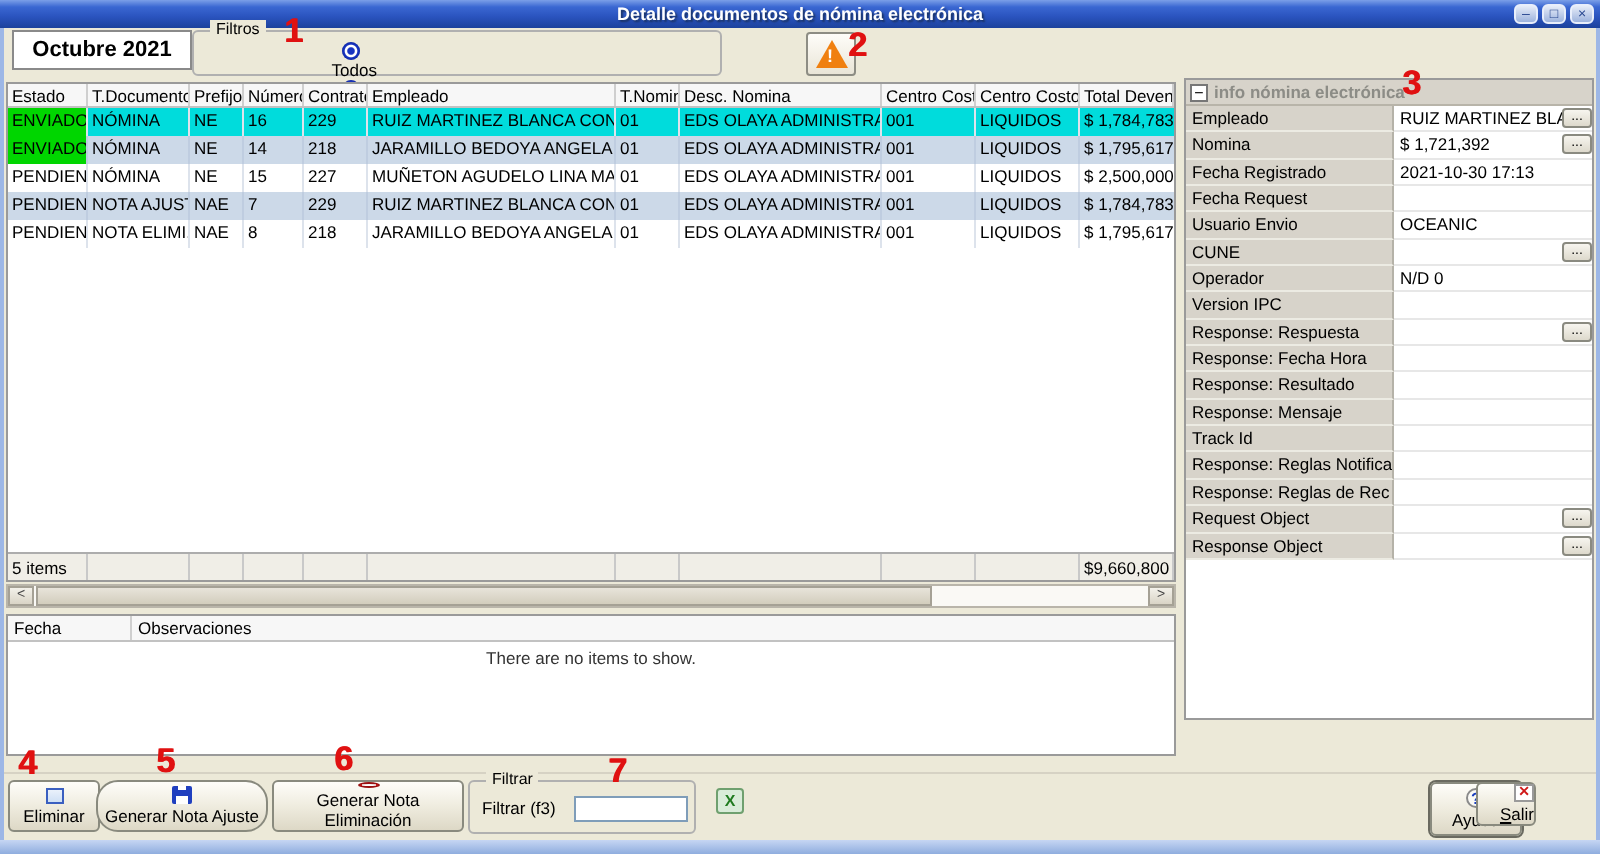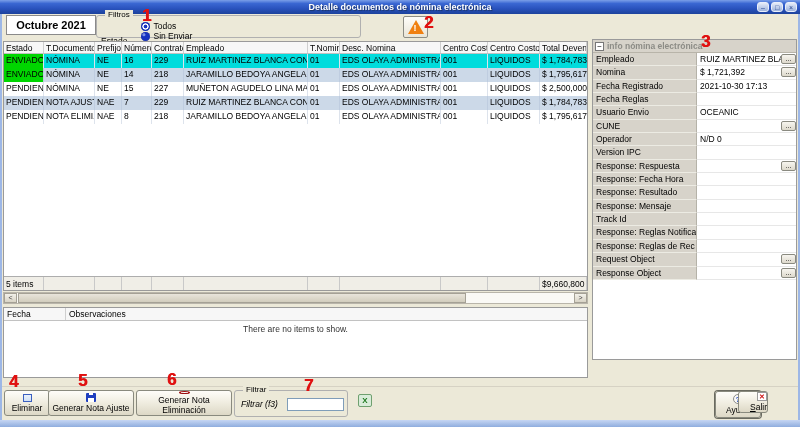--- a/index.html
+++ b/index.html
@@ -19,21 +19,21 @@
   .bstrip{position:absolute;left:0;right:0;bottom:0;height:7px;background:linear-gradient(180deg,#c6d6f3,#8fadde);}
 
   
   .period{position:absolute;left:6px;top:15px;width:90px;height:20px;background:#fff;
     border:1px solid #8a8a8a;font-size:11px;font-weight:bold;text-align:center;line-height:18px;}
   .fgroup{position:absolute;border:1px solid #b0b0b0;border-radius:3px;}
   .fg-filters{left:96px;top:15px;width:265px;height:23px;}
   .legend{position:absolute;top:-6px;left:8px;background:#ece9d8;padding:0 3px;font-size:8px;}
   .frow{position:absolute;left:4px;top:5px;display:flex;align-items:center;font-size:8.5px;}
   .estado-lbl{margin-right:14px;}
-  .ritem{display:flex;align-items:center;margin-right:15px;}
+  .ritem{display:flex;align-items:center;margin-right:15px;flex-direction:column;}
   .radio{width:9px;height:9px;border-radius:50%;margin-right:3px;
     background:radial-gradient(circle at 32% 30%,#7e93e6 0 1px,#1733c0 2px);box-shadow:inset 0 0 1px #0a1f80;}
   .radio.sel{background:radial-gradient(circle,#1733c0 0 1.6px,#ffffff 2.2px 2.9px,#1733c0 3.4px);}
   .rlabel{white-space:nowrap;}
   .warnbtn{position:absolute;left:403px;top:16px;width:25px;height:22px;border:1px solid #8d8d84;border-radius:2px;
     background:linear-gradient(#fefdf9,#e9e5d7);display:flex;align-items:center;justify-content:center;padding:0;}
   .tri{position:relative;width:0;height:0;border-left:8px solid transparent;border-right:8px solid transparent;
     border-bottom:14px solid #f08010;}
   .tri span{position:absolute;left:-2px;top:3px;color:#fff;font-size:9px;font-weight:bold;}
 
@@ -80,27 +80,27 @@
     white-space:nowrap;overflow:hidden;}
   .pbtn{position:absolute;right:0;top:1px;width:15px;height:10px;font-size:7px;line-height:4px;
     background:linear-gradient(#f7f5ef,#ddd9cc);border:1px solid #8a8a80;border-radius:2px;padding:0;}
 
   
   .bottombar{position:absolute;left:2px;right:2px;top:386px;height:34px;background:#ece9d8;border-top:1px solid #d6d2c4;}
   .xpbtn{position:absolute;display:flex;flex-direction:column;align-items:center;justify-content:center;gap:1px;
     background:linear-gradient(180deg,#fefdf9,#efecdf 50%,#ddd8c6);border:1px solid #898a7e;border-radius:3px;
     font-size:8.5px;padding:0;color:#000;}
   .b-eliminar{left:4px;top:390px;width:46px;height:26px;}
-  .b-ajuste{left:48px;top:390px;width:86px;height:26px;}
+  .b-ajuste{left:48px;top:390px;width:86px;height:26px;border-radius:11px;}
   .b-elimnota{left:136px;top:390px;width:96px;height:26px;}
   .b-ayuda{left:715px;top:391px;width:46px;height:27px;box-shadow:0 0 0 1px #6a6a60;}
   .b-salir{left:738px;top:391px;width:30px;height:22px;align-items:flex-end;}
   .u-first::first-letter{text-decoration:underline;}
   .fg-filtrar{left:234px;top:390px;width:114px;height:27px;}
-  .filtrar-lbl{position:absolute;left:6px;top:8px;font-size:8.5px;font-style:italic;}
+  .filtrar-lbl{position:absolute;left:6px;top:8px;font-size:8.5px;}
   .finput{position:absolute;left:52px;top:7px;width:57px;height:13px;border:1px solid #7f9db9;background:#fff;
     font-size:8.5px;padding:0 2px;}
   .excelbtn{position:absolute;left:358px;top:394px;width:14px;height:13px;background:#d9ecd9;border:1px solid #6fa06f;
     border-radius:2px;color:#1f7a1f;font-size:8px;font-weight:bold;line-height:10px;text-align:center;padding:0;}
 
   
   .i-elim{width:9px;height:8px;background:linear-gradient(#eaf1fb,#cfe0f5);border:1px solid #3a5fc0;}
   .i-disk{width:10px;height:9px;background:
       linear-gradient(#fff,#fff) 50% 100%/6px 4px no-repeat,
       linear-gradient(#fff,#fff) 50% 0/4px 2px no-repeat,#1f3fbf;border-radius:1px;}
@@ -296,21 +296,21 @@
     </span>
   </div>
         <div class="prow">
     <span class="plabel">Fecha Registrado</span>
     <span class="pvalue">
       <span>2021-10-30 17:13</span>
       
     </span>
   </div>
         <div class="prow">
-    <span class="plabel">Fecha Reglas</span>
+    <span class="plabel">Fecha Request</span>
     <span class="pvalue">
       <span></span>
       
     </span>
   </div>
         <div class="prow">
     <span class="plabel">Usuario Envio</span>
     <span class="pvalue">
       <span>OCEANIC</span>
       

